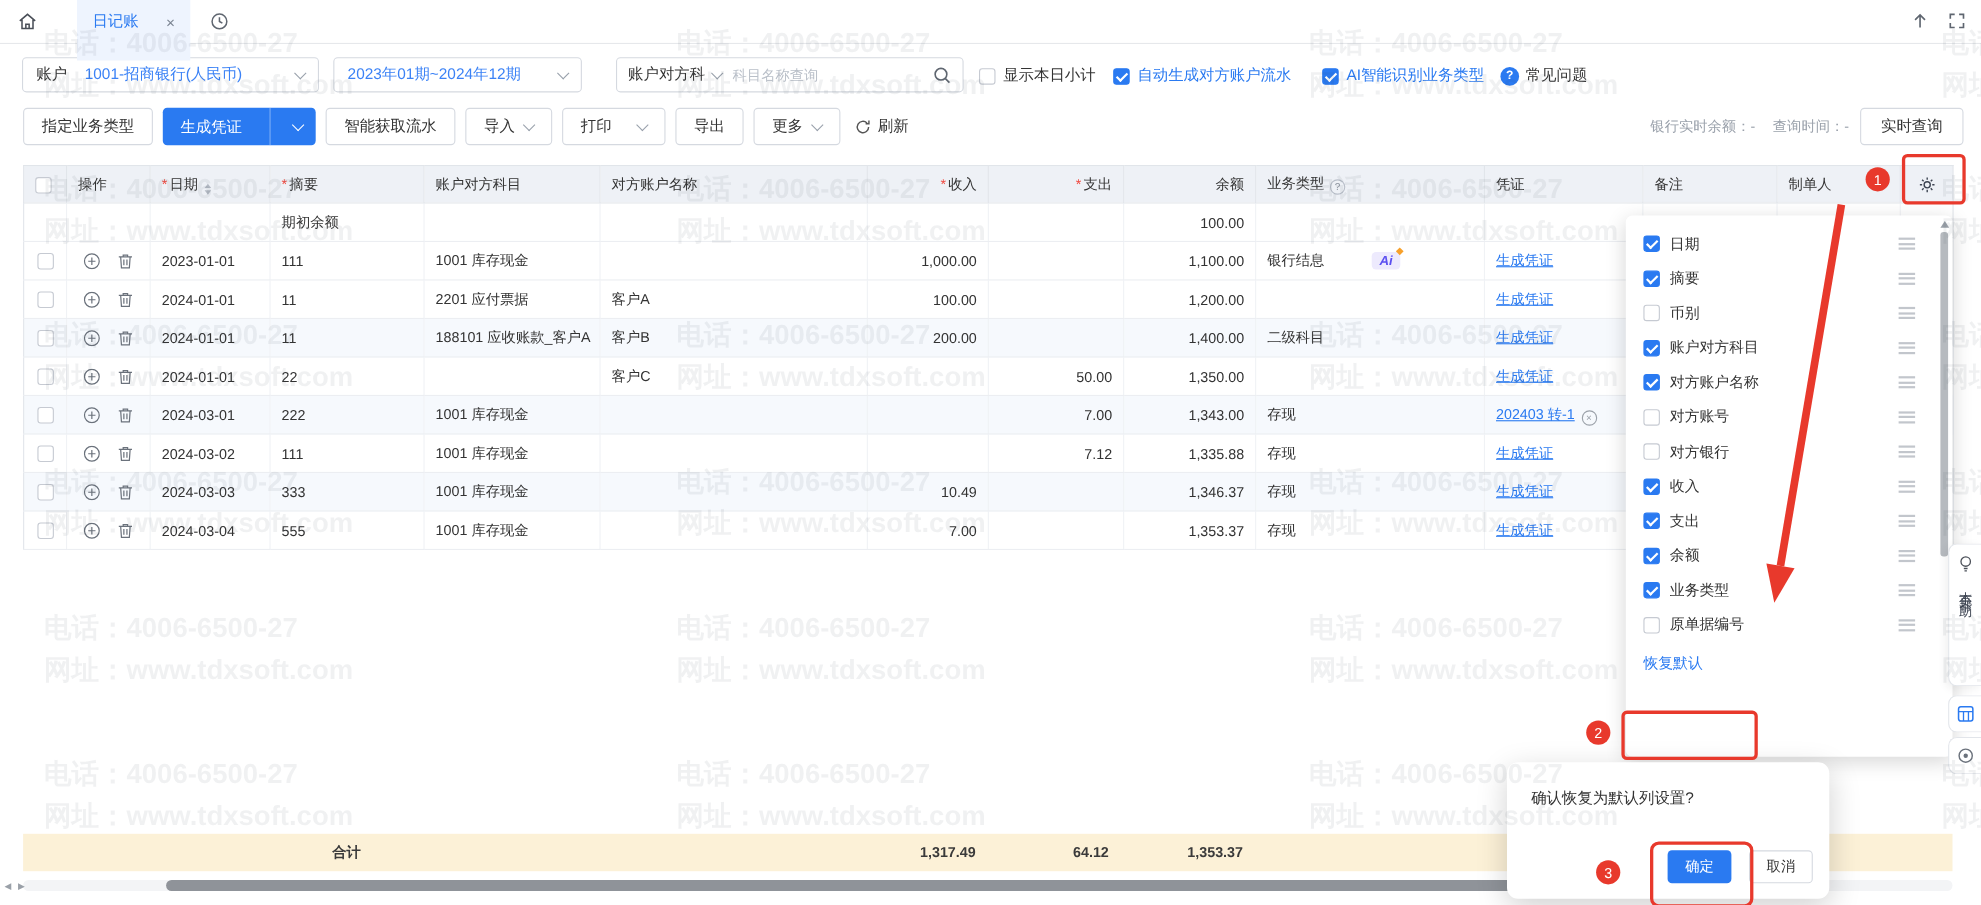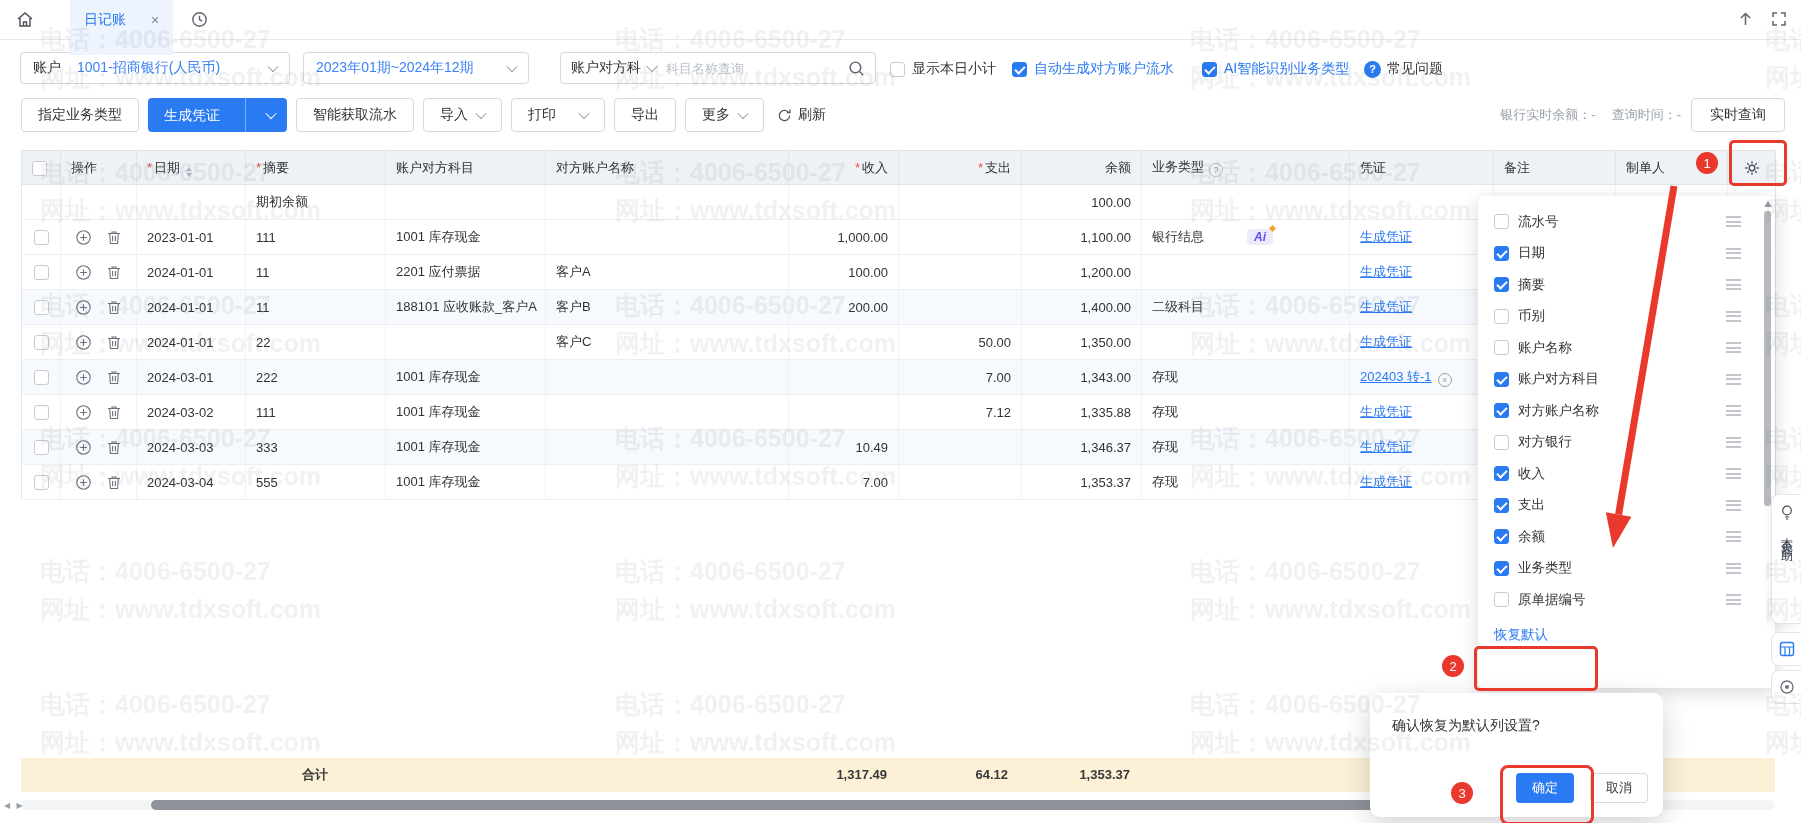--- a/index.html
+++ b/index.html
@@ -575,52 +575,47 @@
   <span class="t-expense">64.12</span>
   <span class="t-balance">1,353.37</span>
 </div>
 <div class="hscroll">
   <div class="hthumb"></div>
 </div>
 <div class="corner-nav">◀ ▶</div>
 
 <div class="col-panel">
   <div class="cm-item">
-    <span class="box" data-checked="false"></span>
-    <span class="cm-label">流水号</span>
-    <span class="cm-handle"></span>
-  </div>
-  <div class="cm-item">
     <span class="box" data-checked="true"></span>
     <span class="cm-label">日期</span>
     <span class="cm-handle"></span>
   </div>
   <div class="cm-item">
     <span class="box" data-checked="true"></span>
     <span class="cm-label">摘要</span>
     <span class="cm-handle"></span>
   </div>
   <div class="cm-item">
     <span class="box" data-checked="false"></span>
     <span class="cm-label">币别</span>
     <span class="cm-handle"></span>
   </div>
   <div class="cm-item">
-    <span class="box" data-checked="false"></span>
-    <span class="cm-label">账户名称</span>
-    <span class="cm-handle"></span>
-  </div>
-  <div class="cm-item">
     <span class="box" data-checked="true"></span>
     <span class="cm-label">账户对方科目</span>
     <span class="cm-handle"></span>
   </div>
   <div class="cm-item">
     <span class="box" data-checked="true"></span>
     <span class="cm-label">对方账户名称</span>
+    <span class="cm-handle"></span>
+  </div>
+  <div class="cm-item">
+    <span class="box" data-checked="false"></span>
+    <span class="cm-label">对方账号</span>
     <span class="cm-handle"></span>
   </div>
   <div class="cm-item">
     <span class="box" data-checked="false"></span>
     <span class="cm-label">对方银行</span>
     <span class="cm-handle"></span>
   </div>
   <div class="cm-item">
     <span class="box" data-checked="true"></span>
     <span class="cm-label">收入</span>

